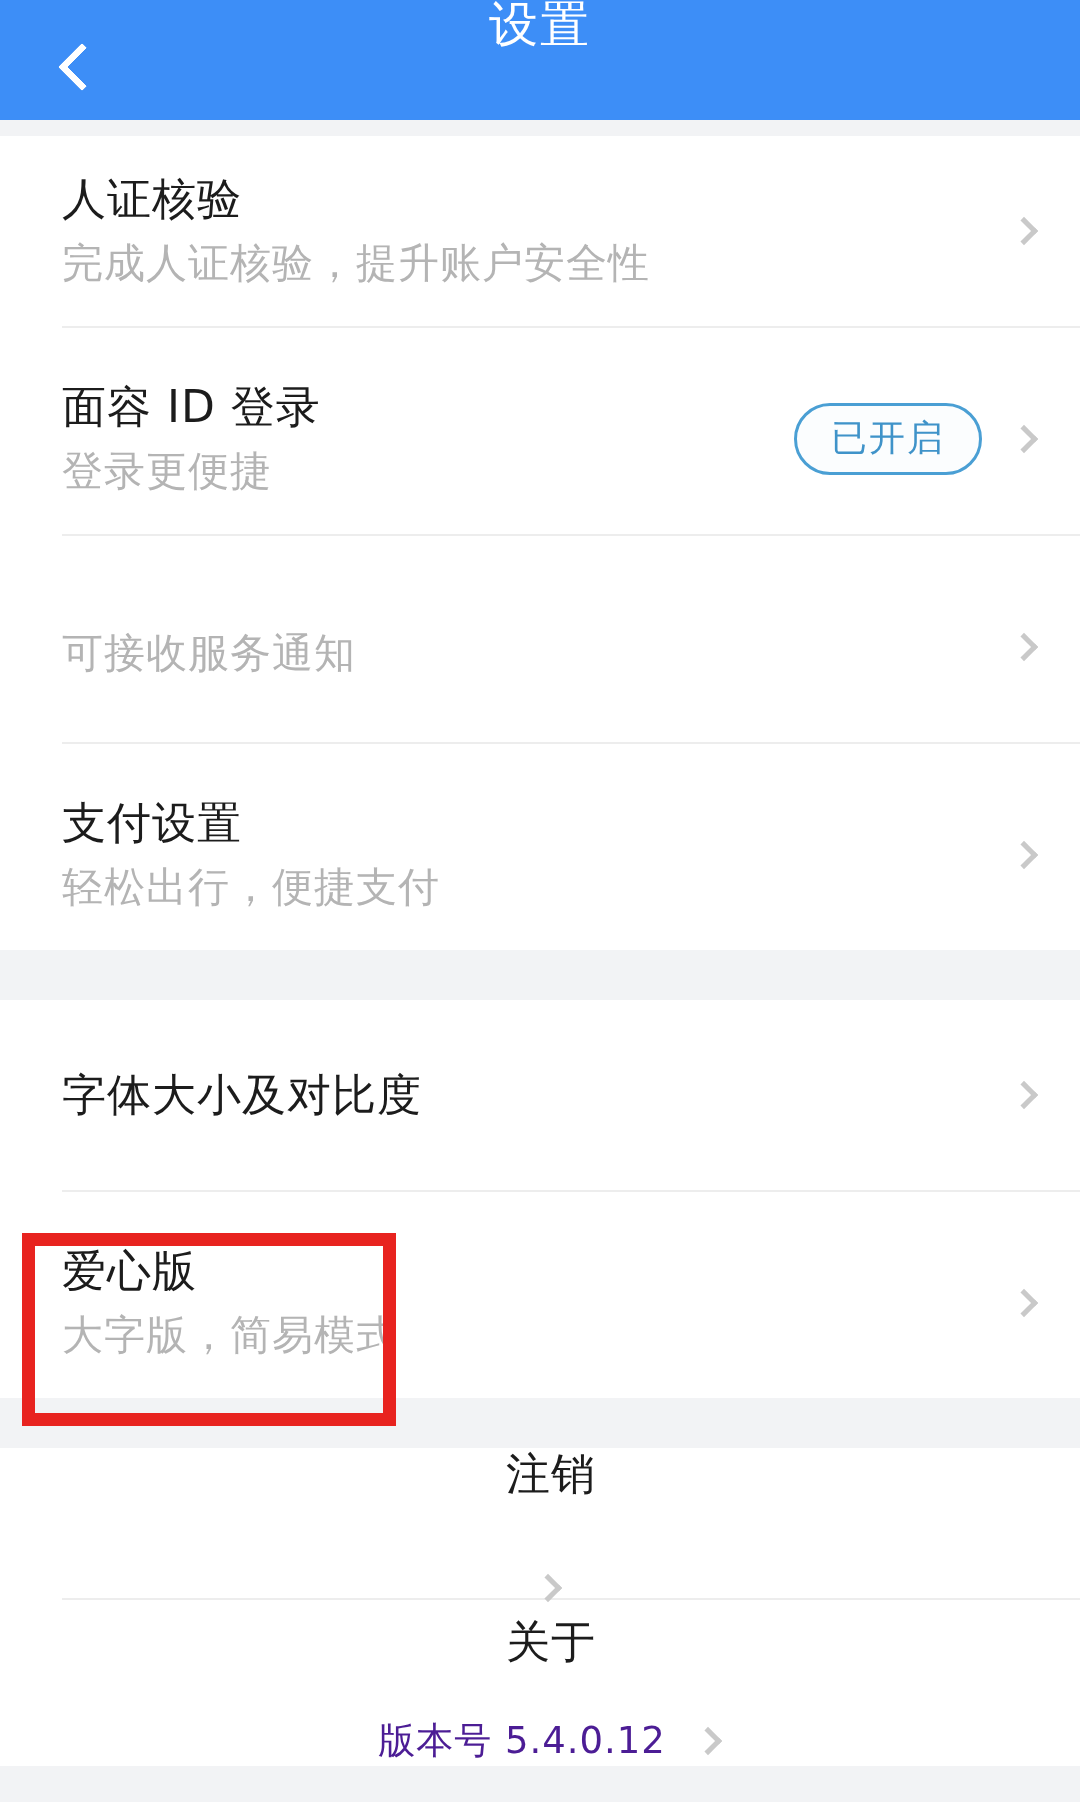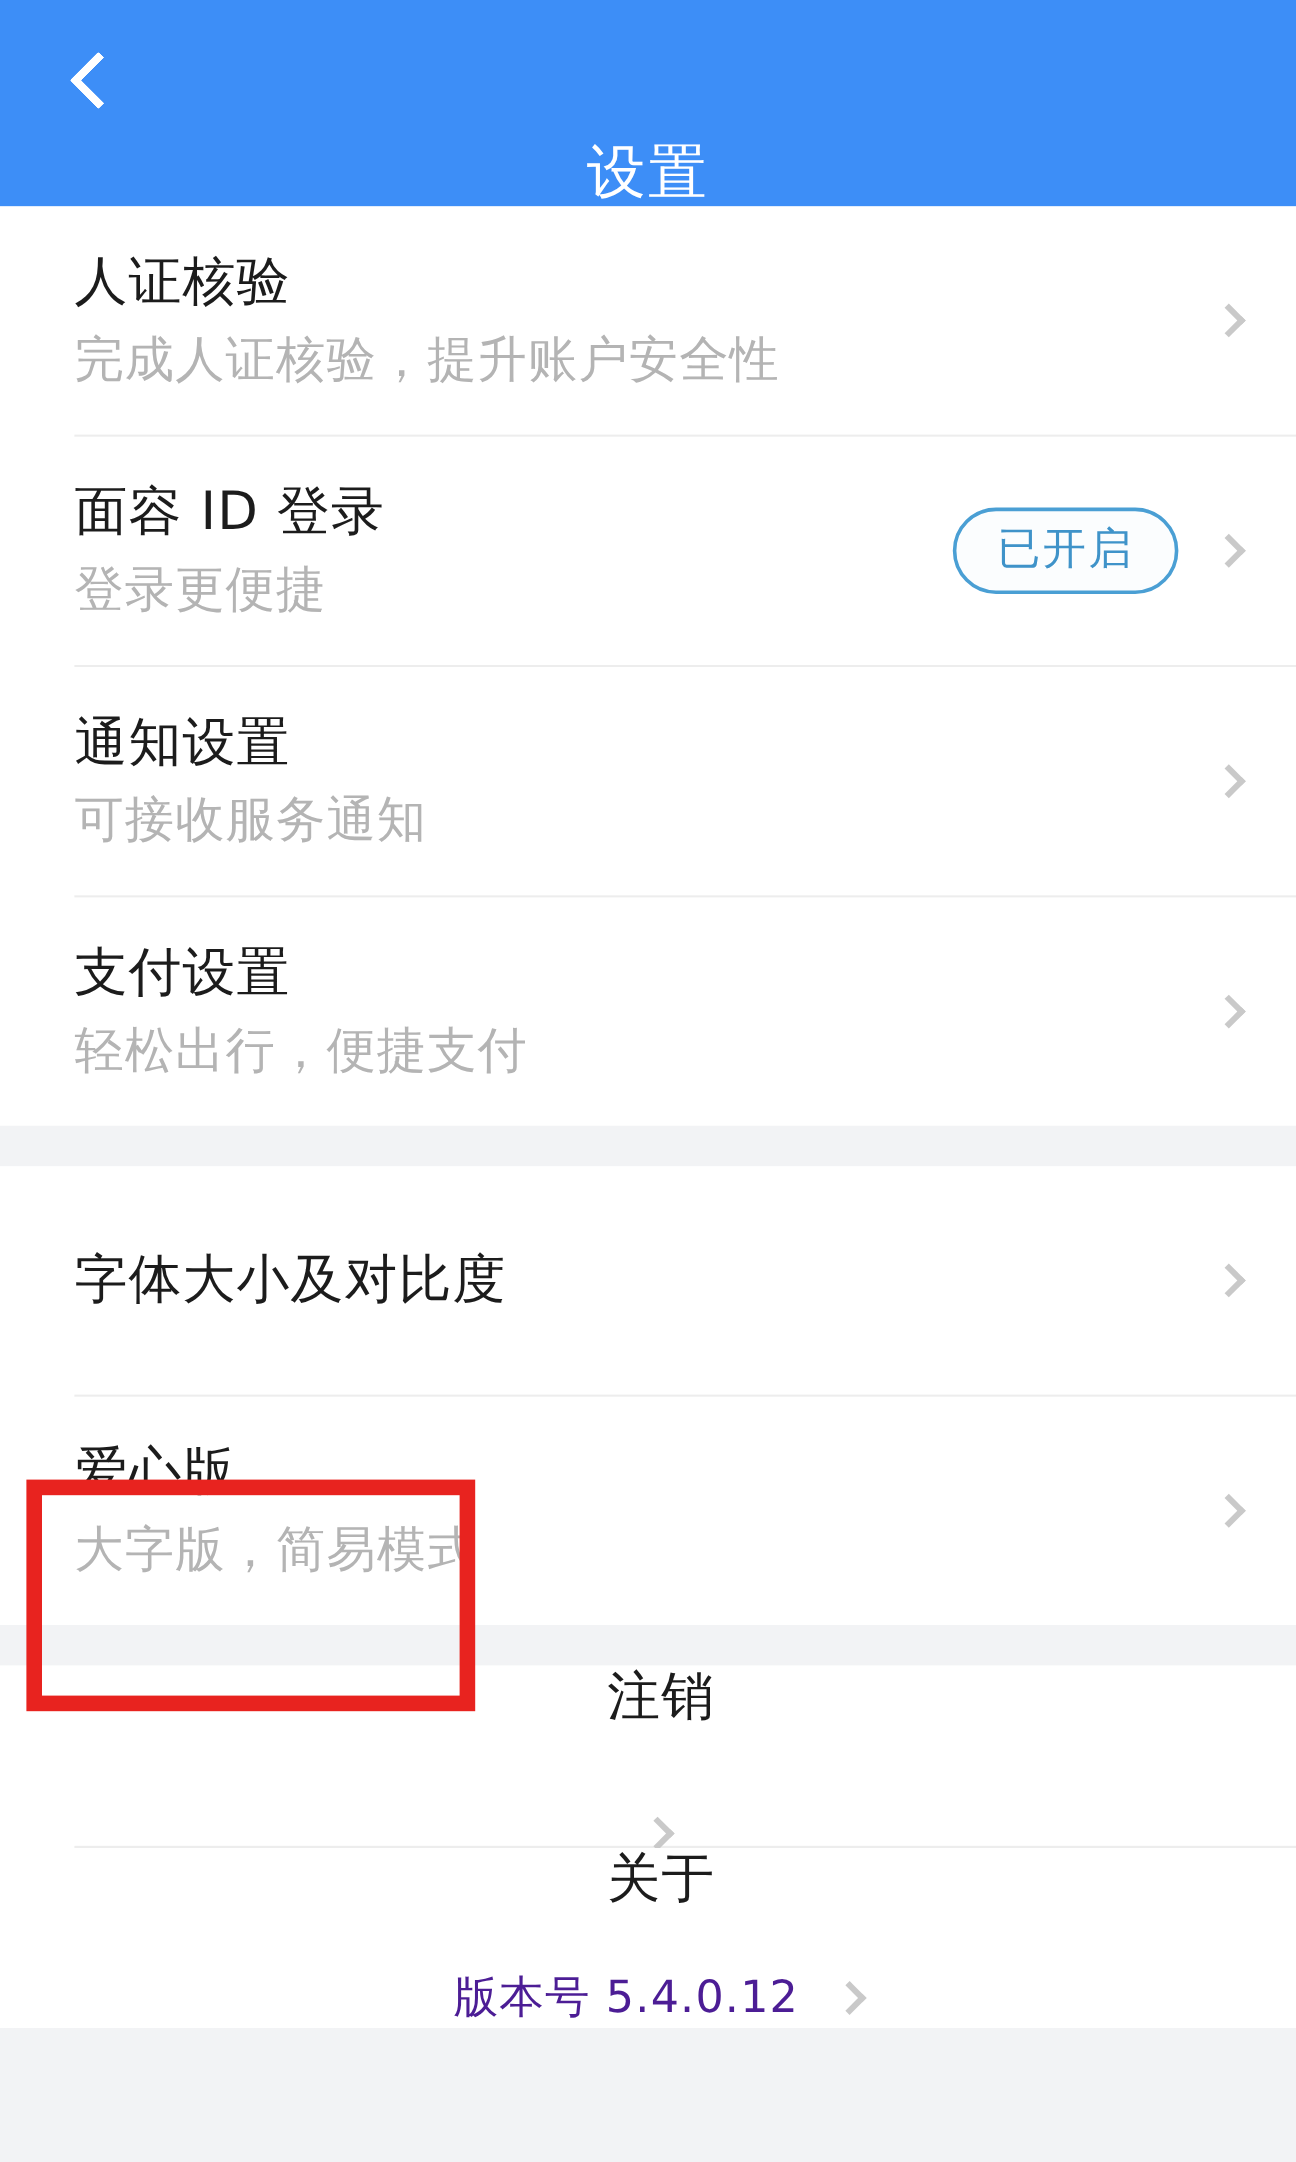--- a/index.html
+++ b/index.html
@@ -7,24 +7,24 @@
     width:1080px; height:1802px;
     background:#ffffff;
     font-family:"DejaVu Sans","Liberation Sans",sans-serif;
     overflow:hidden;
   }
   .screen { position:relative; width:1080px; height:1802px; background:#f2f3f5; }
 
   
   .header {
     position:relative;
-    height:172px;
+    height:120px;
     background:#3d8ef7;
     display:flex;
-    align-items:flex-end;
+    align-items:flex-start;
     justify-content:center;
   }
   .back-btn {
     position:absolute;
     left:22px; top:0;
     height:134px;
     width:110px;
     display:flex; align-items:center; justify-content:center;
     cursor:pointer;
   }
@@ -49,20 +49,21 @@
   .section { background:#ffffff; }
   .gap { height:34px; background:#f2f3f5; }
 
   .row {
     position:relative;
     display:flex;
     align-items:center;
     background:#ffffff;
     padding:0 40px 0 62px;
     min-height:120px;
+    margin-top:16px;
   }
   .row.two-line { min-height:190px; }
   .row.one-line { min-height:150px;flex-direction:column; }
 
   .row-main { flex:1 1 auto; min-width:0; }
   .row-title {
     font-size:44px;
     color:#1c1c1c;
     line-height:1.18;
     letter-spacing:1px;
@@ -159,21 +160,20 @@
       </div>
       <div class="row-right">
         <span class="badge">已开启</span>
         <span class="chev"></span>
       </div>
     </div>
     <div class="divider"></div>
 
     <div class="row two-line">
       <div class="row-main">
-        <div class="row-title">通知设置</div>
         <div class="row-sub">可接收服务通知</div>
       </div>
       <div class="row-right">
         <span class="chev"></span>
       </div>
     </div>
     <div class="divider"></div>
 
     <div class="row two-line">
       <div class="row-main">

